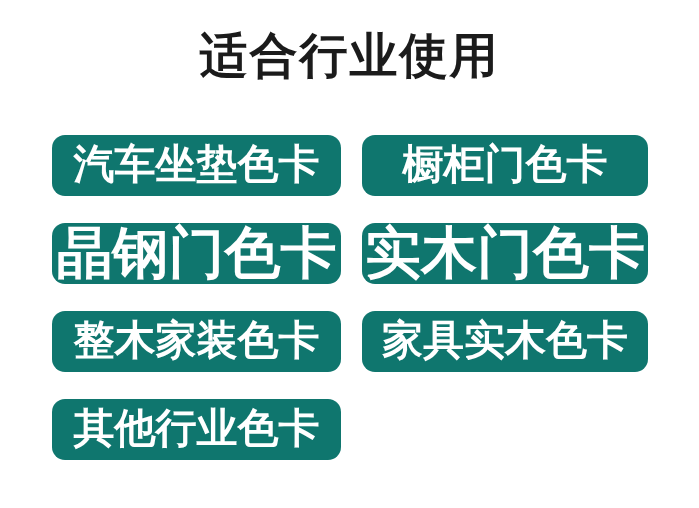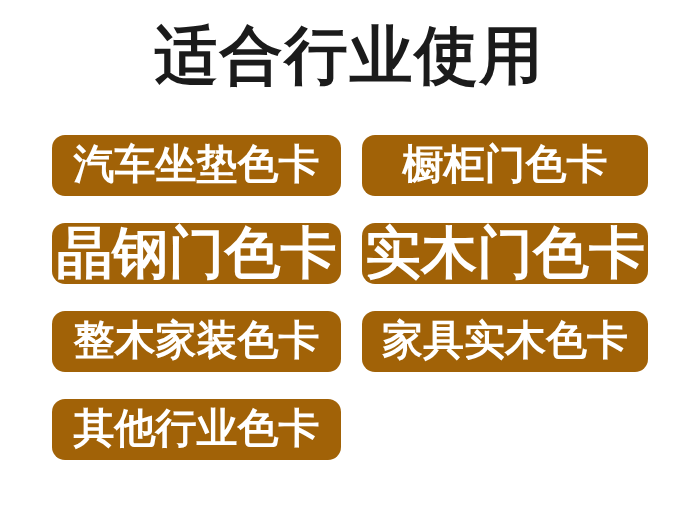--- a/index.html
+++ b/index.html
@@ -21,40 +21,40 @@
     background: #ffffff;
   }
   #page-title {
     position: absolute;
     top: 18px;
     left: 0;
     width: 699px;
     text-align: center;
     font-family: "Liberation Serif", "DejaVu Serif", serif;
     font-weight: bold;
-    font-size: 63px;
+    font-size: 48px;
     line-height: 76px;
     letter-spacing: 2px;
     color: #1b1b1b;
     white-space: nowrap;
   }
   #button-grid {
     position: absolute;
     top: 135px;
     left: 52px;
     width: 596px;
     height: 331px;
     display: grid;
     grid-template-columns: 289px 286px;
     grid-template-rows: 61px 61px 61px 61px;
     column-gap: 21px;
     row-gap: 27px;
   }
   .category-button {
-    background: #a16207;
+    background: #0f766e;
     border-radius: 13px;
     display: flex;
     align-items: center;
     justify-content: center;
     color: #ffffff;
     font-family: "Liberation Sans", "DejaVu Sans", sans-serif;
     font-weight: bold;
     font-size: 41px;
     line-height: 1;
     letter-spacing: 0px;

